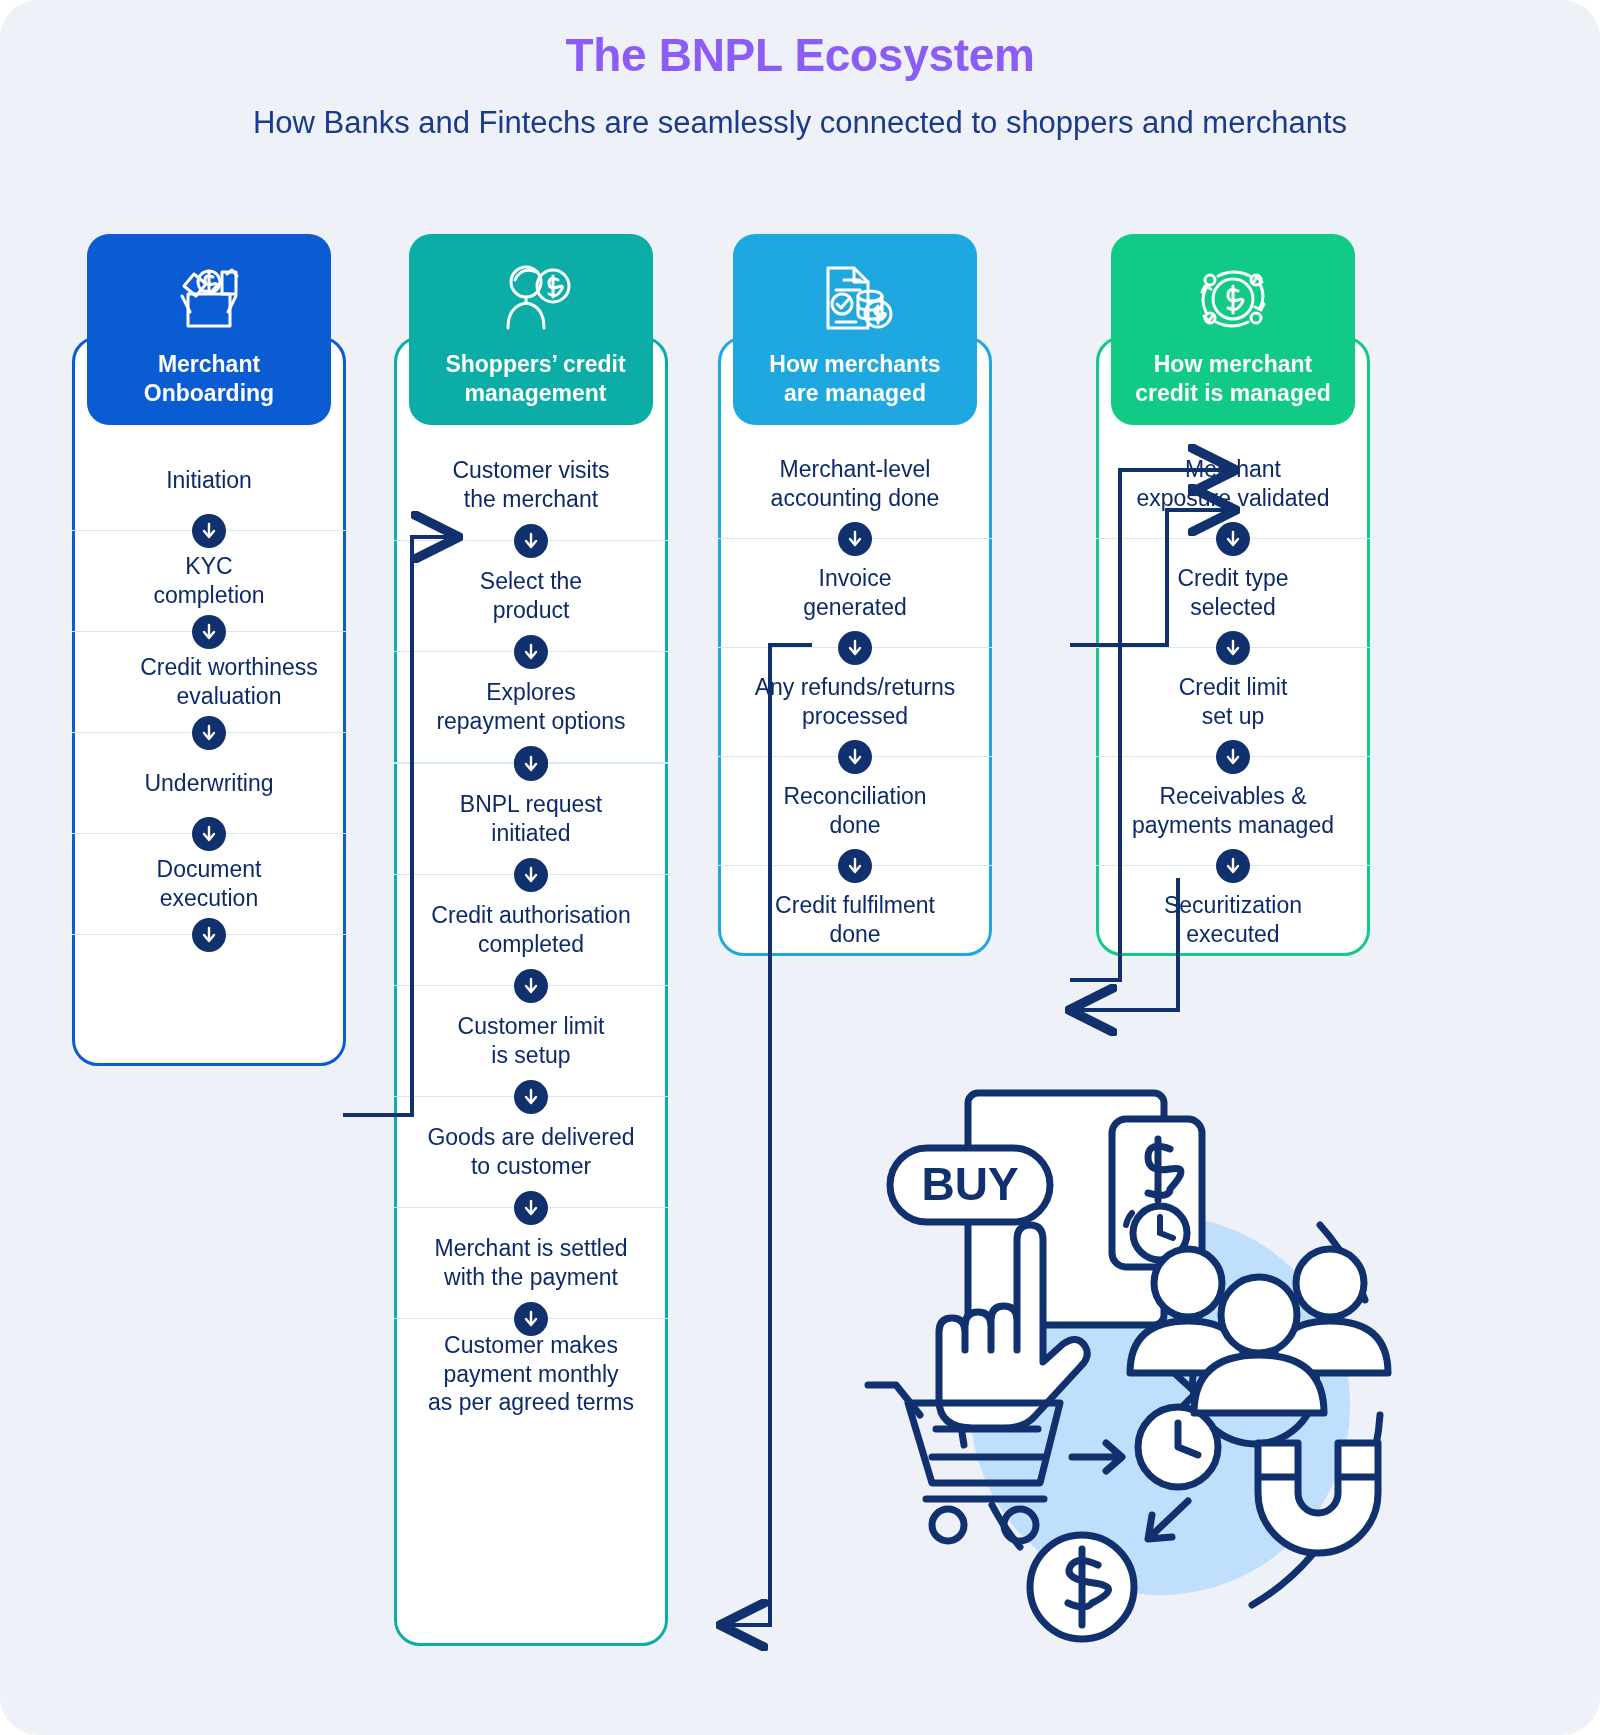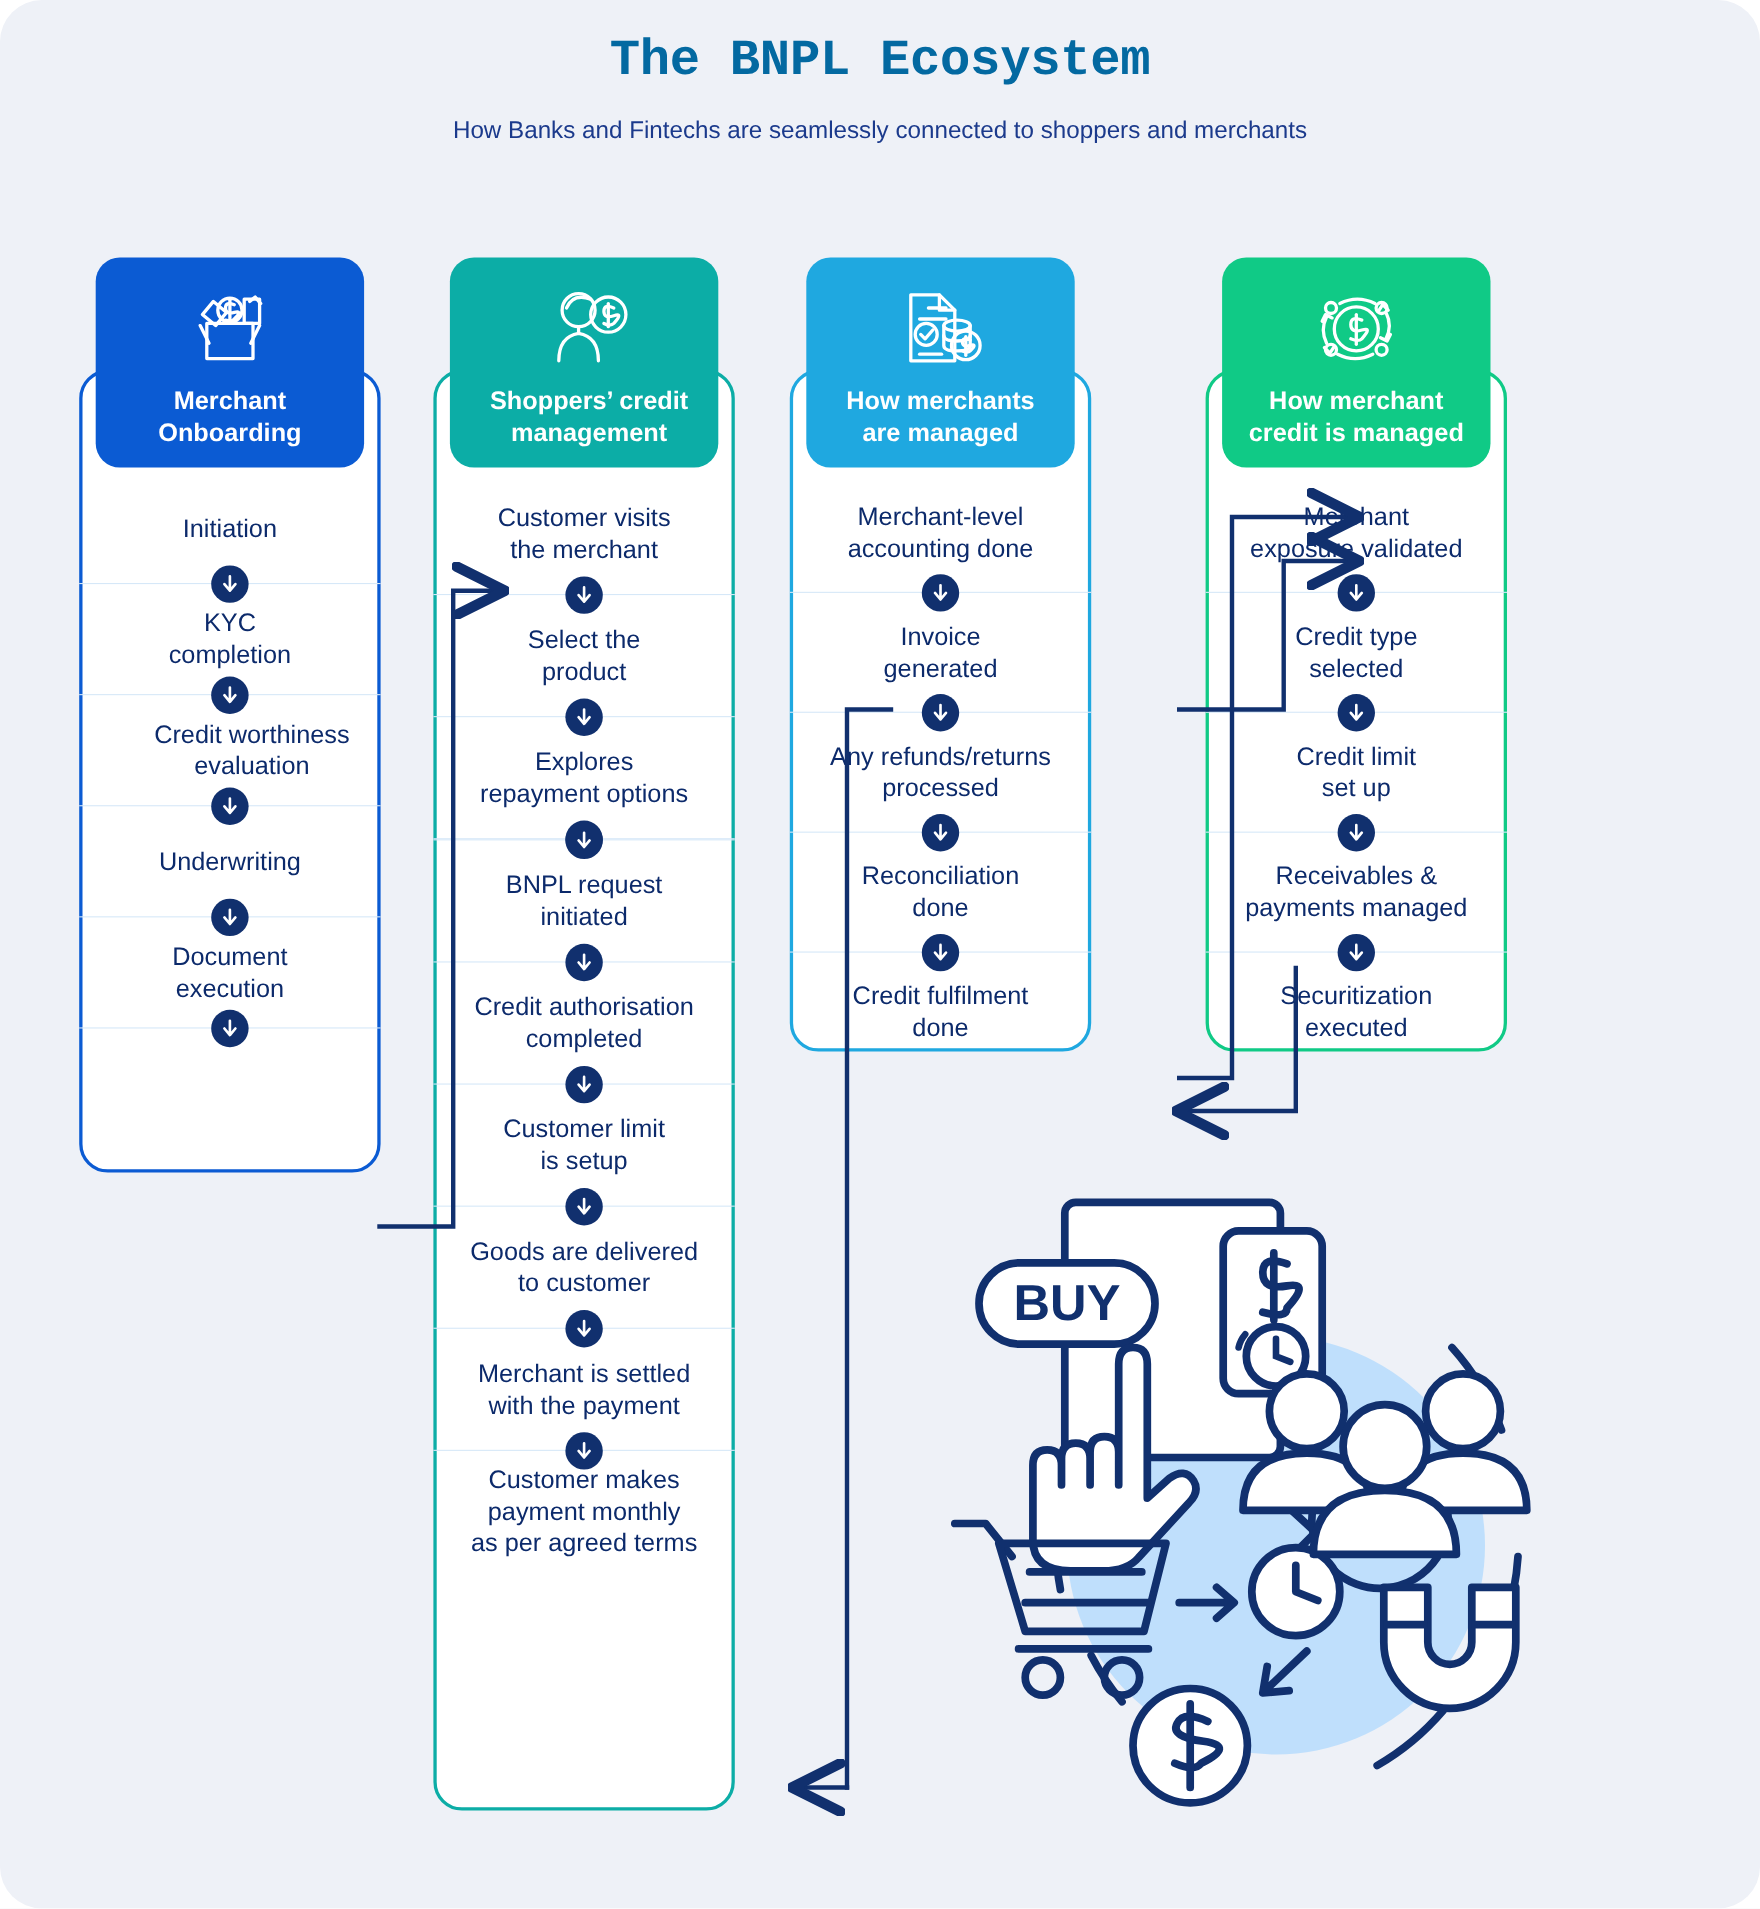--- a/index.html
+++ b/index.html
@@ -12,26 +12,26 @@
     position: relative;
     width: 1600px; height: 1735px;
     background: #eef1f7;
     border-radius: 38px;
     overflow: hidden;
   }
 
   
   #header { position:absolute; left:0; top:28px; width:1600px; text-align:center; }
   #title {
-    font-size: 46px; font-weight: 700; color:#0369a1;
-    letter-spacing: -0.3px; line-height: 1.2; font-family: Liberation Mono, monospace;
+    font-size: 46px; font-weight: 700; color:#8b5cf6;
+    letter-spacing: -0.3px; line-height: 1.2;
   }
   #subtitle {
     margin-top: 20px;
-    font-size: 22px; font-weight: 400; color:#1b3a8c;
+    font-size: 31px; font-weight: 400; color:#1b3a8c;
     line-height: 1.32;
   }
 
   
   .col { position:absolute; }
   .col-body {
     position:absolute; left:0; top:0; width:100%;
     background:#ffffff;
     border: 3px solid var(--c);
     border-radius: 26px;

